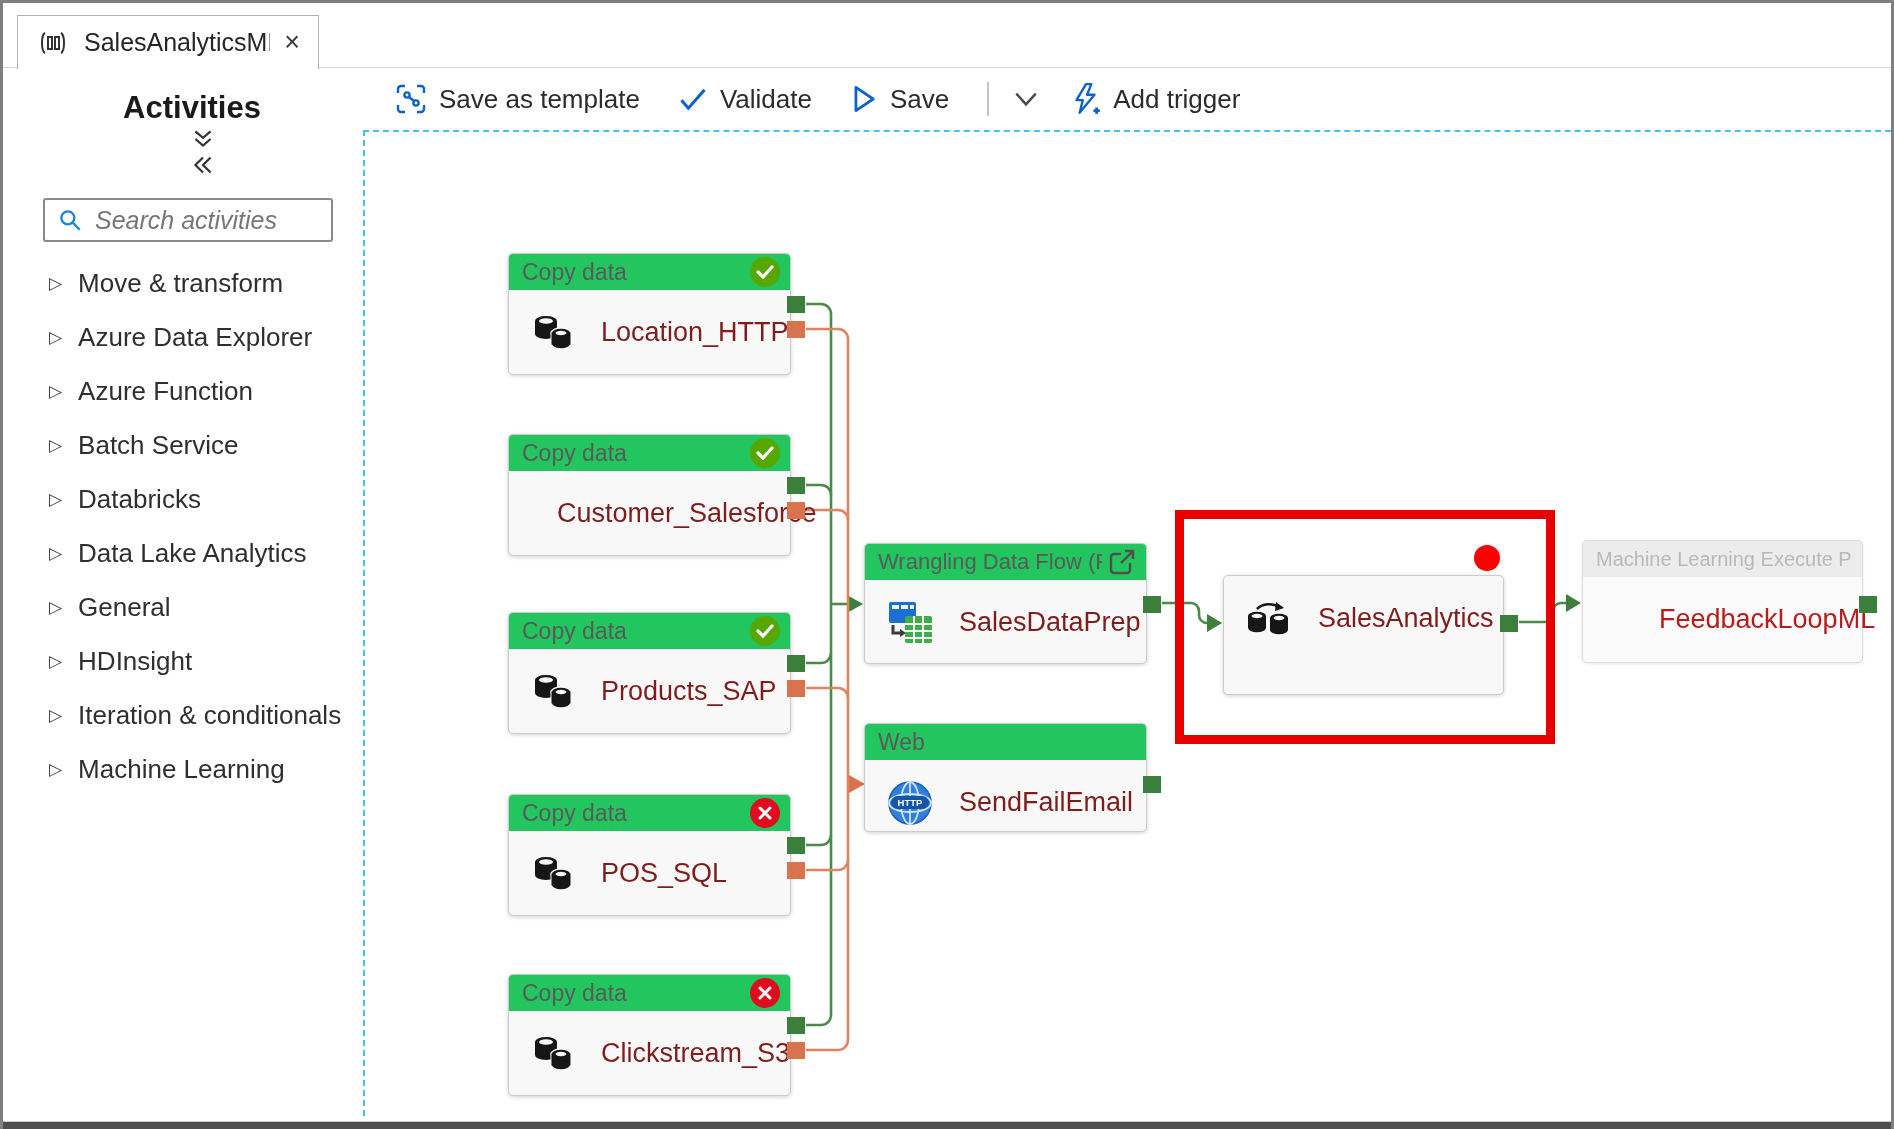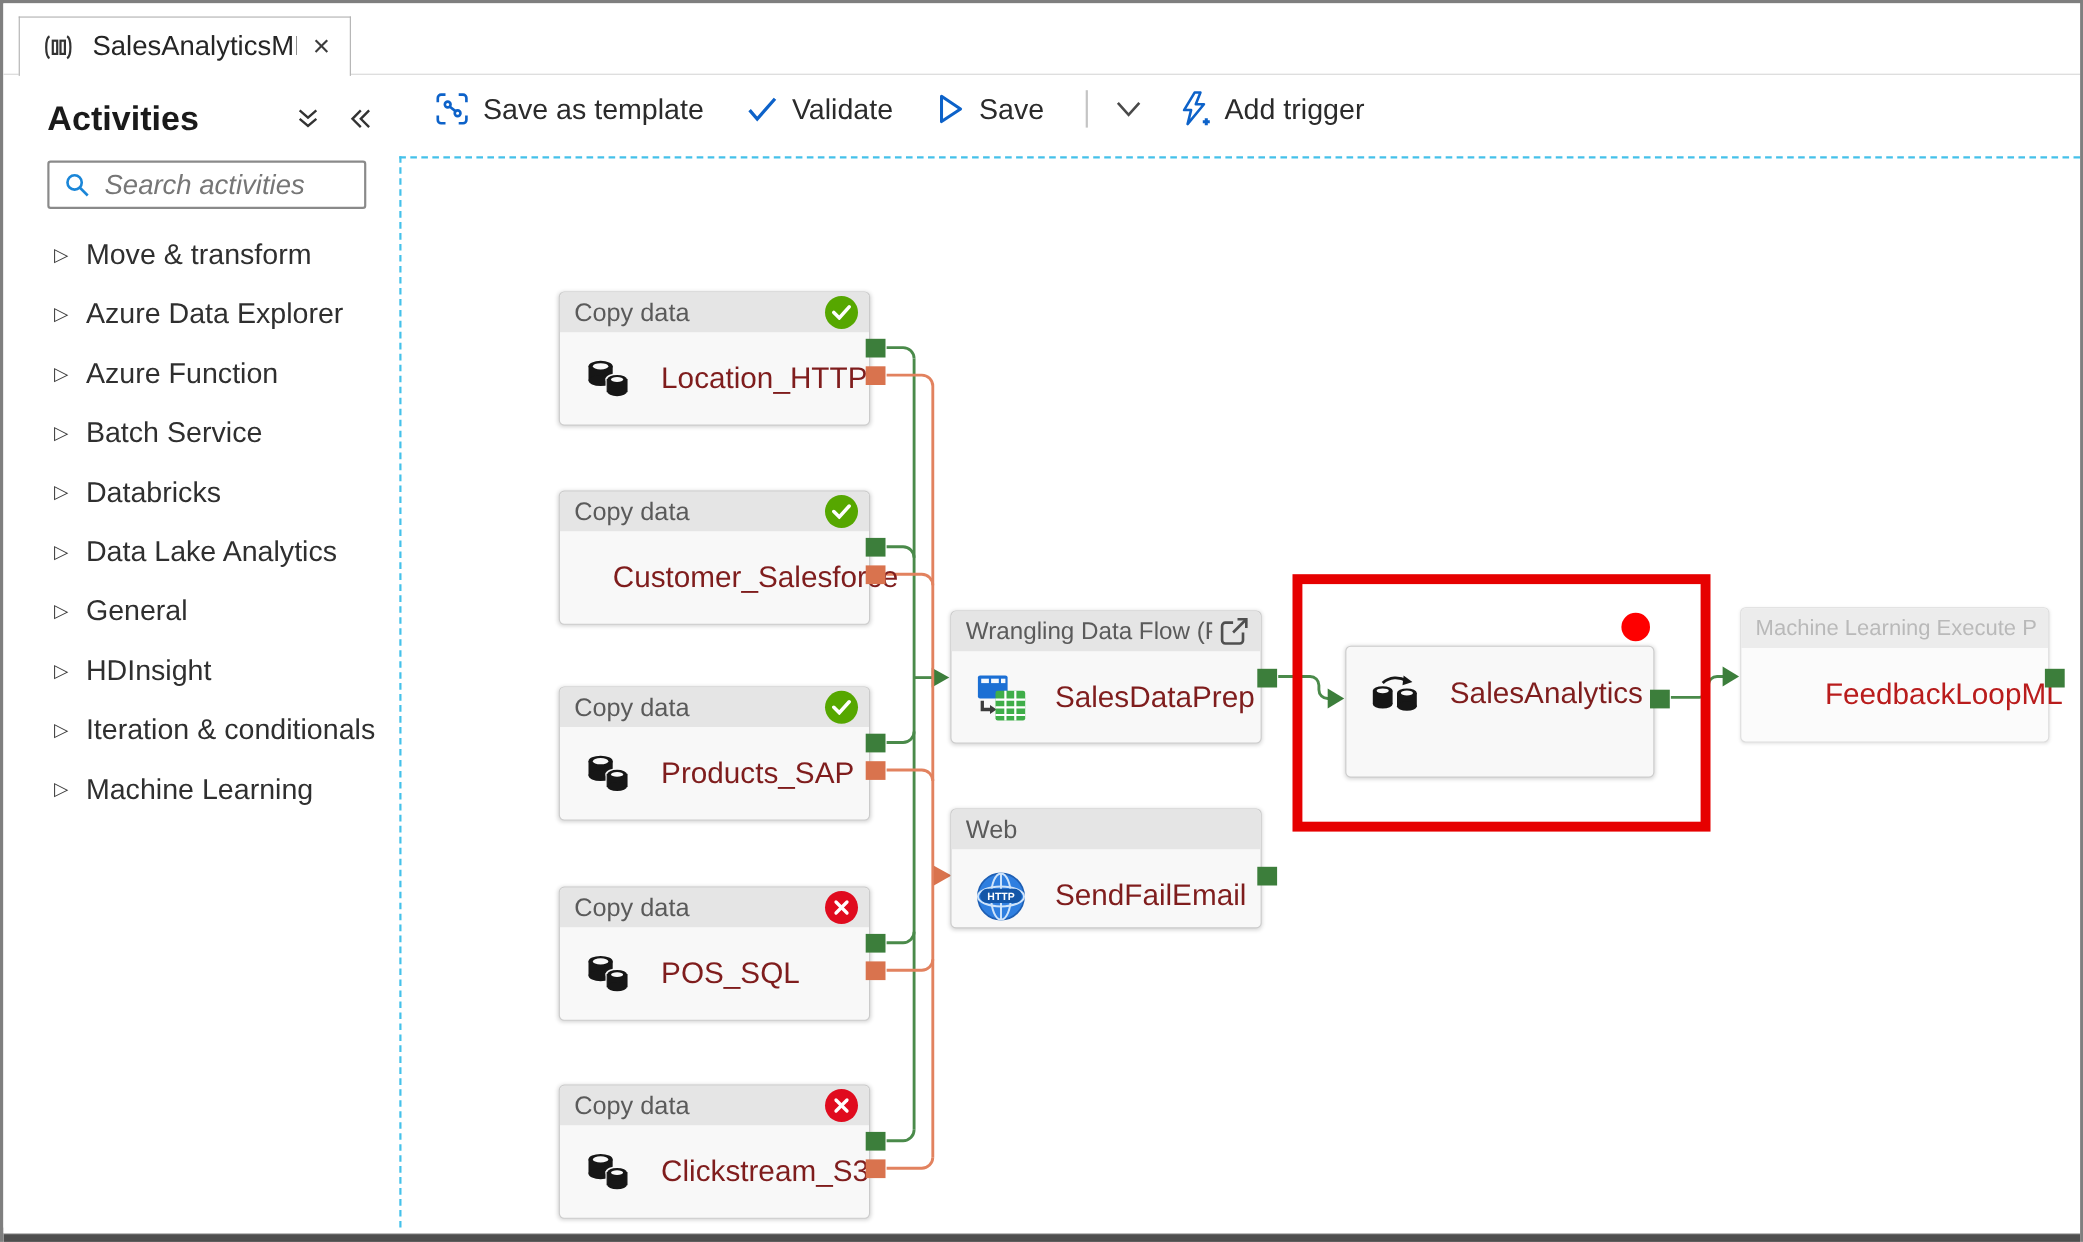--- a/index.html
+++ b/index.html
@@ -12,48 +12,48 @@
   .tabbar { position:relative; height:65px; border-bottom:1px solid #d6d6d6; background:#fff; }
   .tab { position:absolute; left:14px; top:12px; height:54px; width:302px; background:#fff;
          border:1px solid #b0b0b0; border-bottom:none; display:flex; align-items:center; gap:14px; padding:0 18px; }
   .tab-label { font-size:25px; color:#252525; white-space:nowrap; overflow:hidden; }
   .tab-close { margin-left:auto; font-size:27px; color:#3c3c3c; line-height:1; cursor:pointer; }
 
   .main { display:flex; height:1048px; }
 
   
   .sidebar { width:360px; padding-top:22px; background:#fff; flex:none; }
-  .sidebar-head { display:flex; align-items:center; padding:0 22px 0 40px; }
+  .sidebar-head { display:flex; align-items:center; padding:0 22px 0 40px;flex-direction:column; }
   .sidebar-title { font-size:31px; font-weight:600; color:#1a1a1a; }
   .sidebar-head .spacer { flex:1; }
   .head-icon { color:#333; margin-left:22px; cursor:pointer; display:flex; }
   .searchbox { margin:20px 30px 0 40px; height:44px; border:2px solid #8a8a8a; border-radius:3px;
                display:flex; align-items:center; padding:0 12px; gap:12px; background:#fff; }
   .searchbox input { border:none; outline:none; flex:1; font-size:25px; font-style:italic; color:#8b5cf6;
                      font-family:"Liberation Sans",sans-serif; background:transparent; }
   .searchbox input::placeholder { color:#767676; font-style:italic; }
   .cat-list { margin-top:14px; }
   .cat-item { height:54px; display:flex; align-items:center; gap:16px; padding-left:46px; cursor:pointer; }
   .cat-caret { font-size:17px; color:#3d3d3d; }
   .cat-label { font-size:26px; color:#2f2f2f; }
 
   
-  .rightcol { flex:1; display:flex; flex-direction:column; min-width:0;gap:12px; }
+  .rightcol { flex:1; display:flex; flex-direction:column; min-width:0; }
   .toolbar { height:62px; flex:none; display:flex; align-items:center; padding-left:32px; gap:38px; background:#fff; }
   .tb-item { display:flex; align-items:center; gap:12px; cursor:pointer; }
   .tb-label { font-size:26px; color:#2b2b2b; white-space:nowrap; }
   .tb-divider { width:2px; height:34px; background:#c4c4c4; }
 
   
   .canvas { position:relative; flex:1; border-top:2px dashed #45c1ea; border-left:2px dashed #45c1ea; background:#fff; overflow:hidden; }
   .wires { position:absolute; left:0; top:0; width:1529px; height:991px; }
 
   .node { position:absolute; width:283px; height:122px; background:#f8f8f8; border:1px solid #cbcbcb;
           border-radius:5px; box-shadow:0 1px 4px rgba(0,0,0,.18); }
-  .node-header { height:36px; background:#e5e5e5; border-radius:4px 4px 0 0; display:flex; align-items:center;
+  .node-header { height:36px; background:#22c55e; border-radius:4px 4px 0 0; display:flex; align-items:center;
                  padding:0 10px 0 13px; gap:6px; }
   .node-type { font-size:23px; color:#5a5a5a; flex:1; white-space:nowrap; overflow:hidden; }
   .node-body { height:85px; display:flex; align-items:center; gap:26px; padding-left:22px; }
   .node-name { font-size:27px; color:#7f1d1d; white-space:nowrap; }
   .status { width:30px; height:30px; border-radius:50%; flex:none; display:flex; align-items:center; justify-content:center; }
   .status.ok { background:#56a700; }
   .status.fail { background:#e00b1e; }
   .port { position:absolute; width:18px; height:17px; right:-15px; }
   .port.g { background:#3c7e3b; }
   .port.o { background:#d9734e; }

